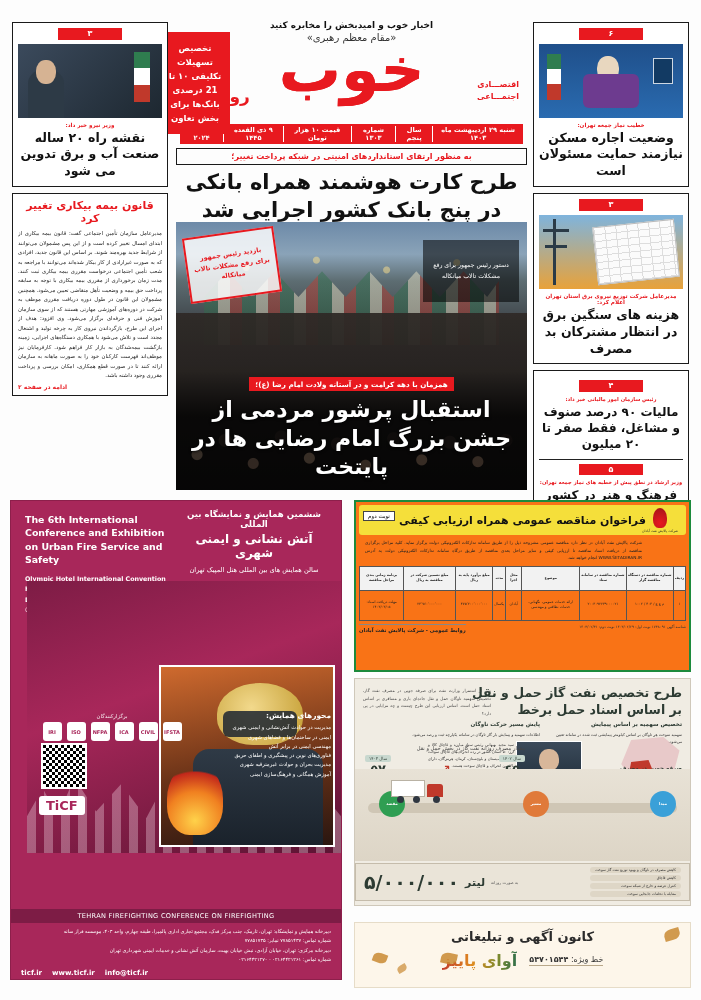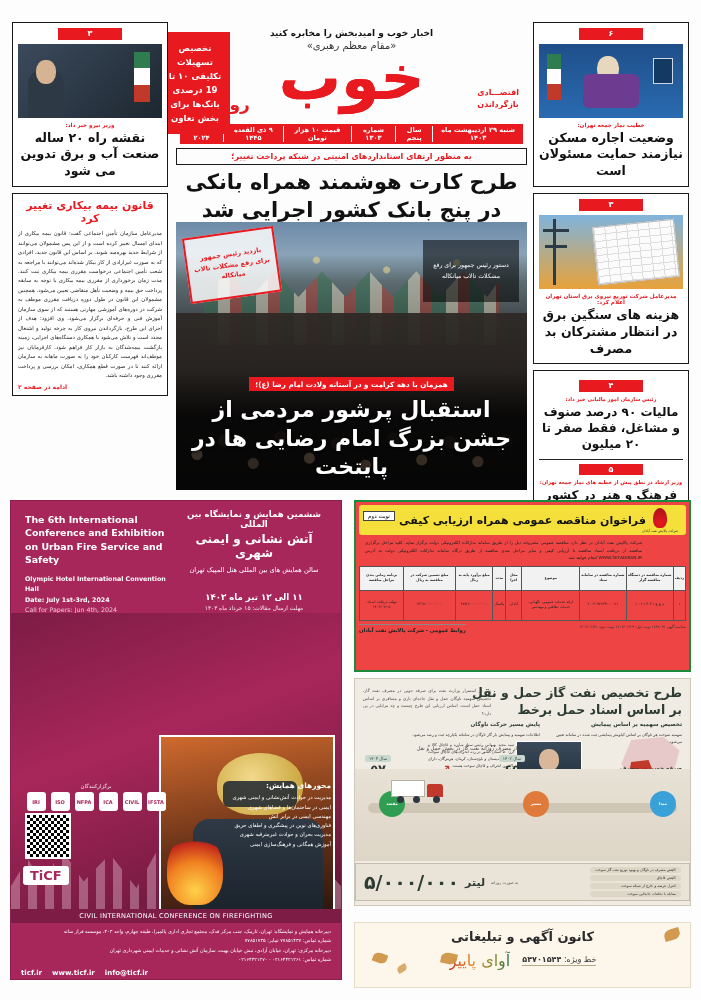--- a/index.html
+++ b/index.html
@@ -12,21 +12,21 @@
   .page { position: relative; width: 701px; height: 1000px; background: #fdfdfd; }
 
   
   .masthead { position: absolute; top: 14px; right: 10px; left: 10px; height: 128px; }
 
   .mast-center {
     position: absolute; top: 0; left: 170px; right: 168px; height: 128px;
     display: flex; flex-direction: column; align-items: center; justify-content: flex-start;
   }
   .mast-slogan {
-    font-size: 9px; color: #111; margin-top: 14px; letter-spacing: -0.2px; font-weight: bold;
+    font-size: 9px; color: #111; margin-top: 6px; letter-spacing: -0.2px; font-weight: bold;
   }
   .mast-slogan-sub { font-size: 10px; color: #333; margin-top: 2px; text-align: right; }
   .mast-logo-wrap { position: relative; width: 100%; height: 74px; margin-top: 2px; }
   .mast-khoob {
     position: absolute; top: -6px; left: 50%; transform: translateX(-50%) skewX(-2deg);
     font-size: 62px; font-weight: bold; color: #e8191f; line-height: 1;
     text-shadow: 0 0 0 #e8191f; white-space: nowrap;
   }
   .mast-rooznameh {
     position: absolute; bottom: 14px; left: 6px;
@@ -137,33 +137,33 @@
   }
   .hero-title { color: #fff; font-size: 22px; font-weight: bold; text-align: center; line-height: 1.3;
     text-shadow: 0 1px 3px rgba(0,0,0,.9); }
 
   
   .bottom { position: absolute; top: 500px; left: 10px; right: 10px; bottom: 12px; }
 
   
   .ad-fire { position: absolute; top: 0; left: 0; width: 332px; height: 480px;
     background: #a8275a; overflow: hidden; border: 1px solid #8d1f4b; }
-  .fire-top { position: relative; height: 112px; }
+  .fire-top { position: relative; height: 80px; }
   .fire-en { position: absolute; top: 12px; left: 14px; width: 152px; color: #fff; text-align: left; direction: ltr; }
   .fire-en h3 { font-size: 9.4px; font-weight: bold; line-height: 1.42; }
   .fire-en .venue { font-size: 6.3px; margin-top: 8px; font-weight: bold; line-height: 1.6; }
   .fire-en .venue .dim { opacity: .72; font-weight: normal; }
   .fire-fa { position: absolute; top: 8px; right: 12px; width: 150px; color: #fff; text-align: center; }
   .fire-fa .l1 { font-size: 8.6px; font-weight: bold; }
   .fire-fa .l2 { font-size: 12px; font-weight: bold; margin-top: 3px; }
   .fire-fa .l3 { font-size: 6.6px; margin-top: 5px; line-height: 1.7; }
   .fire-fa .l4 { font-size: 8.6px; margin-top: 16px; font-weight: bold; }
   .fire-fa .l5 { font-size: 5.8px; margin-top: 3px; opacity: .9; }
-  .fire-mid { position: relative; height: 310px; background:
-    linear-gradient(160deg, #7d1c45 0%, #a8275a 40%, #5c1433 100%); }
+  .fire-mid { position: relative; height: 272px; background:
+    linear-gradient(160deg, #7d1c45 0%, #a8275a 40%, #5c1433 100%); margin-left: 16px; }
   .fire-skyline { position: absolute; left: 0; right: 0; bottom: 0; height: 92px; opacity: .35;
     background: repeating-linear-gradient(90deg, #f3d7e4 0 9px, transparent 9px 17px);
     clip-path: polygon(0 60%,5% 30%,10% 60%,15% 18%,22% 55%,30% 25%,38% 62%,46% 10%,54% 50%,62% 28%,70% 58%,78% 22%,86% 55%,94% 35%,100% 60%,100% 100%,0 100%); }
   .fire-photo { position: absolute; right: 6px; bottom: 6px; width: 176px; height: 182px;
     background: linear-gradient(170deg, #cf6a2e, #6b3318 55%, #2a1610); border: 2px solid #fff; overflow: hidden; }
   .fire-photo .helm { position: absolute; top: 16px; right: 30px; width: 86px; height: 62px;
     background: radial-gradient(circle at 40% 40%, #f2d98c, #c29b2f); border-radius: 50% 50% 42% 42%; }
   .fire-photo .visor { position: absolute; top: 44px; right: 36px; width: 74px; height: 26px;
     background: #1c2430; border-radius: 6px; opacity: .85; }
   .fire-photo .suit { position: absolute; bottom: 0; right: 10px; width: 130px; height: 96px;
@@ -189,21 +189,21 @@
   .ticf-logo { background: #fff; color: #a8275a; font-weight: bold; font-size: 13px; padding: 2px 7px; border-radius: 3px; }
   .fire-strip { position: absolute; left: 0; right: 0; bottom: 56px; background: #7d1c45; color: #fff;
     font-size: 6.6px; text-align: center; padding: 3px 0; letter-spacing: .3px; direction: ltr; }
   .fire-contact { position: absolute; left: 0; right: 0; bottom: 0; height: 56px; color: #fff;
     font-size: 4.9px; line-height: 1.9; padding: 4px 10px; text-align: right; }
   .fire-contact .links { direction: ltr; text-align: left; margin-top: 3px; font-size: 7px; font-weight: bold;
     display: flex; gap: 10px; }
 
   
   .ad-tender { position: absolute; top: 0; right: 0; width: 337px; height: 172px;
-    background: #ef4444; border: 2px solid #1c8a3c; padding: 3px; }
+    background: #f97316; border: 2px solid #1c8a3c; padding: 3px; }
   .tender-head { position: relative; background: #f5df3a; height: 30px; border-radius: 3px;
     display: flex; align-items: center; justify-content: center; }
   .tender-head .t { font-size: 11px; font-weight: bold; color: #111; }
   .tender-head .seq { position: absolute; left: 4px; top: 6px; font-size: 5.6px; border: 1px solid #444;
     padding: 1px 4px; background: #fff; }
   .tender-logo { position: absolute; right: 6px; top: 3px; width: 40px; text-align: center; }
   .tender-logo .flame { width: 14px; height: 20px; margin: 0 auto;
     background: radial-gradient(circle at 50% 75%, #e8191f, #a31419); border-radius: 50% 50% 40% 40%; }
   .tender-logo .nm { font-size: 3.4px; color: #222; line-height: 1.3; margin-top: 1px; }
   .tender-body { font-size: 4.3px; color: #222; line-height: 1.75; text-align: justify; padding: 4px 44px 4px 6px; }
@@ -261,54 +261,54 @@
   .gas-bigfig .unit { font-size: 11px; font-weight: bold; color: #2d3b33; }
   .gas-bigfig .tiny { font-size: 4px; color: #555; }
   .gas-bigfig .chips { display: flex; flex-direction: column; gap: 2px; }
   .gas-bigfig .chip { font-size: 3.6px; background: #ded6c6; border-radius: 6px; padding: 1px 5px; color: #333; }
 
   
   .ad-avaye { position: absolute; bottom: 0; right: 0; width: 337px; height: 66px;
     background: #fdf6ea; border: 1px solid #e6dcc8; overflow: hidden; }
   .avaye-title { text-align: center; font-size: 13px; font-weight: bold; color: #2b2b2b; margin-top: 6px; }
   .avaye-row { display: flex; align-items: center; justify-content: center; gap: 12px; margin-top: 7px; }
-  .avaye-brand { font-size: 16px; font-weight: normal;
+  .avaye-brand { font-size: 16px; font-weight: bold;
     background: linear-gradient(90deg, #c0392b, #e08b1f 40%, #7d8a2e 75%, #2f6f4a);
     -webkit-background-clip: text; background-clip: text; color: transparent; }
   .avaye-line { font-size: 8px; color: #333; border-bottom: 1px solid #b9a88a; padding-bottom: 1px; }
   .avaye-line b { letter-spacing: 1px; }
   .leaf { position: absolute; background: #c98a33; border-radius: 50% 0 50% 0; opacity: .85; }
 </style>
 </head>
 <body>
 
 <div class="page">
 
   <div class="masthead">
     <div class="mast-center">
       <div class="mast-slogan">اخبار خوب و امیدبخش را مخابره کنید</div>
       <div class="mast-slogan-sub">«مقام معظم رهبری»</div>
       <div class="mast-logo-wrap">
         <div class="mast-khoob">خوب</div>
         <div class="mast-rooznameh">روزنامه</div>
         <div class="mast-cats">
           <div>اقتصـــادی</div>
-          <div>بازگرداندن</div>
+          <div>اجتمـــاعی</div>
         </div>
       </div>
       <div class="mast-dateline">
         <span>شنبه ۲۹ اردیبهشت ماه ۱۴۰۳</span>
         <span>سال پنجم</span>
         <span>شماره ۱۳۰۳</span>
         <span>قیمت ۱۰ هزار تومان</span>
         <span>۹ ذی القعده ۱۴۴۵</span>
         <span>۱۸ می ۲۰۲۴</span>
       </div>
     </div>
-    <div class="promo-box">تخصیص تسهیلات تکلیفی ۱۰ تا 19 درصدی بانک‌ها برای بخش تعاون</div>
+    <div class="promo-box">تخصیص تسهیلات تکلیفی ۱۰ تا 21 درصدی بانک‌ها برای بخش تعاون</div>
   </div>
 
   <div class="col-left">
     <div class="teaser">
       <div class="pagetag">۳</div>
       <div class="teaser-photo">
         <div style="position:absolute;inset:0;background:linear-gradient(135deg,#3b4a5c,#1d2730);"></div>
         <div style="position:absolute;left:10px;bottom:0;width:36px;height:48px;background:#2d3a46;border-radius:14px 14px 0 0;"></div>
         <div style="position:absolute;left:18px;top:16px;width:20px;height:24px;background:#d6b393;border-radius:46%;"></div>
         <div style="position:absolute;right:12px;top:8px;width:16px;height:50px;background:linear-gradient(#2f7d4f 33%,#fff 33% 66%,#c0392b 66%);"></div>
@@ -439,21 +439,21 @@
             <li>مدیریت بحران و حوادث غیرمترقبه شهری</li>
             <li>آموزش همگانی و فرهنگ‌سازی ایمنی</li>
           </ul>
         </div>
         <div class="fire-qr"></div>
         <div class="fire-logos">
           <div class="ticf-logo">TiCF</div>
         </div>
       </div>
 
-      <div class="fire-strip">CIVIL INTERNATIONAL CONFERENCE ON FIREFIGHTING</div>
+      <div class="fire-strip">TEHRAN FIREFIGHTING CONFERENCE ON FIREFIGHTING</div>
 
       <div class="fire-contact">
         <div>دبیرخانه همایش و نمایشگاه: تهران، تارمک، جنب مرکز فدک، مجتمع تجاری اداری پالمیرا، طبقه چهارم، واحد ۴۰۳، موسسه فراز سانه</div>
         <div>شماره تماس: ۷۷۸۵۱۴۳۷   نمابر: ۷۷۸۵۱۷۳۵</div>
         <div>دبیرخانه مرکزی: تهران، خیابان آزادی، نبش خیابان بهبت، سازمان آتش نشانی و خدمات ایمنی شهرداری تهران</div>
         <div>شماره تماس: ۰۲۱۶۴۴۲۱۲۶۱ - ۰۲۱۶۴۴۲۱۲۷۰</div>
         <div class="links">
           <span>ticf.ir</span>
           <span>www.ticf.ir</span>
           <span>info@ticf.ir</span>

